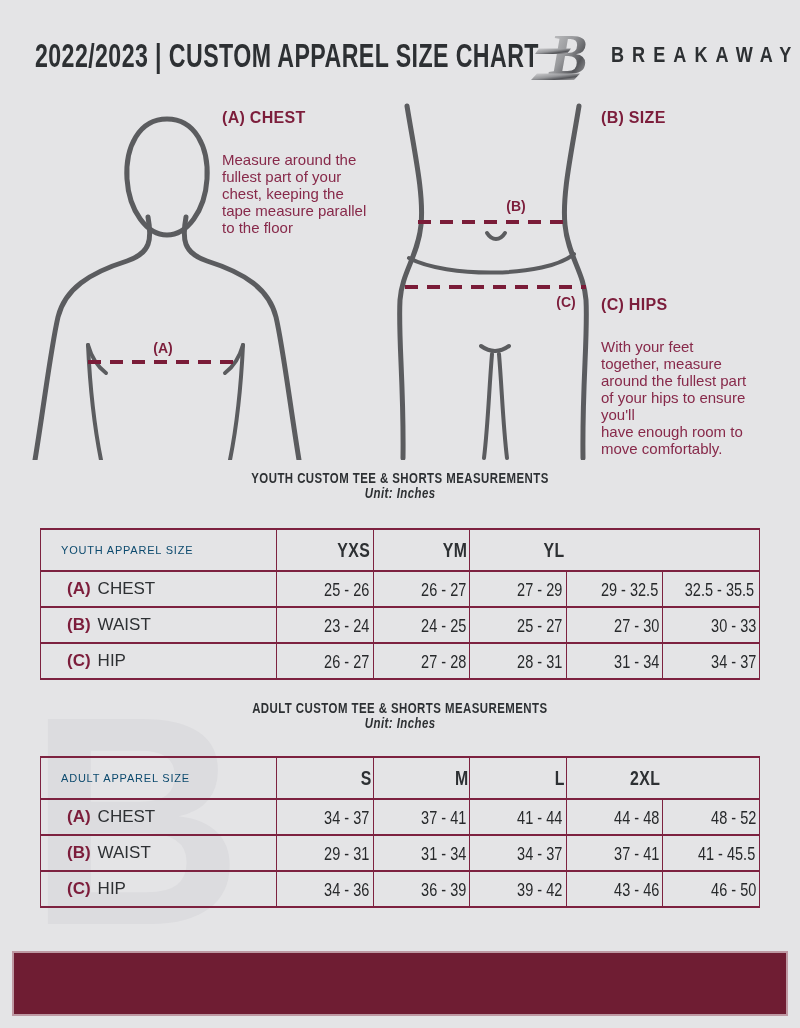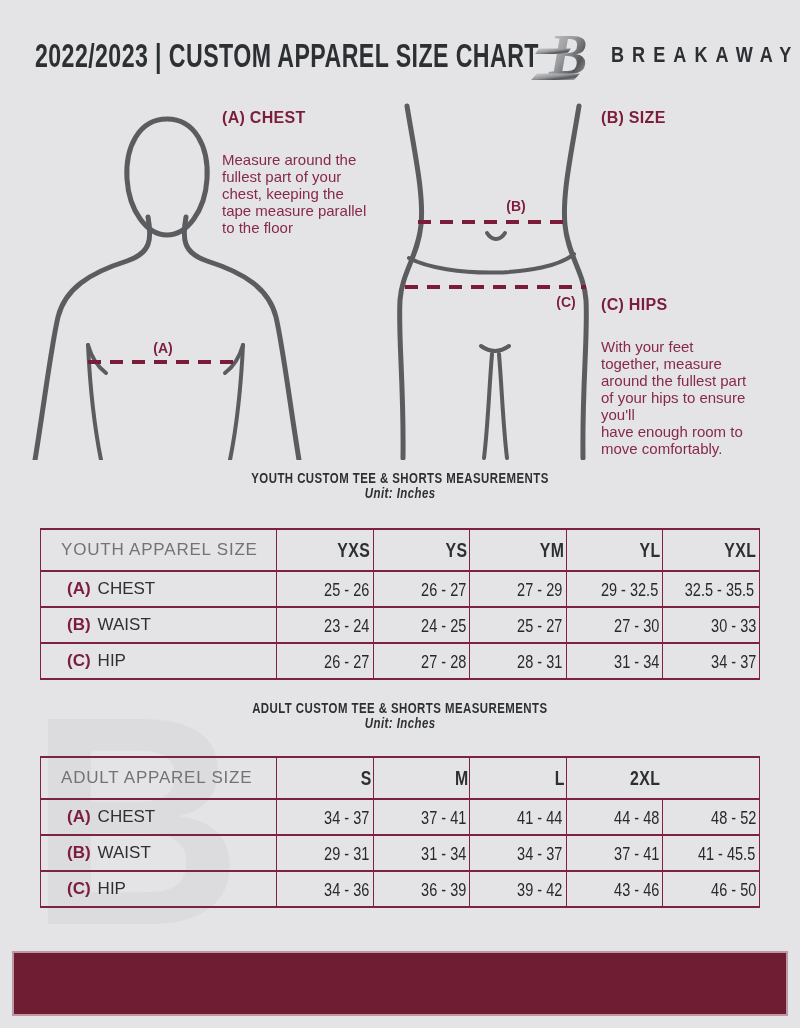--- a/index.html
+++ b/index.html
@@ -34,21 +34,21 @@
   .sec-title{width:100%;text-align:center;font-size:13px;color:var(--dark);text-decoration:underline;}
   .sec-sub{width:100%;text-align:center;font-size:13px;color:var(--dark);font-style:italic;}
   .cond{display:inline-block;transform:scale(.88,1.08);transform-origin:center;font-weight:700;letter-spacing:.5px;}
 
   .stable{position:absolute;left:0;width:720px;border-top:2px solid var(--line);}
   .trow{display:grid;grid-template-columns:235px repeat(5,1fr);border-bottom:2px solid var(--line);border-left:1.5px solid var(--line);border-right:1.5px solid var(--line);}
   .trow.thead{height:42px;}
   .trow.tdata{height:36px;}
   .tcell{display:flex;align-items:center;justify-content:flex-end;overflow:hidden;}
   .tcell + .tcell{border-left:1.5px solid var(--line);}
-  .tcell.corner{justify-content:flex-start;padding-left:20px;font-size:17px;letter-spacing:.8px;color:#737373;}
+  .tcell.corner{justify-content:flex-start;padding-left:20px;font-size:11px;letter-spacing:.8px;color:#0c4a6e;}
   .tcell.rowlab{justify-content:flex-start;padding-left:26px;font-size:17px;color:var(--dark);}
   .rkey{color:var(--maroon);font-weight:700;margin-right:7px;}
   .szspan{display:inline-block;transform:scale(.88,1.12);font-weight:700;font-size:18px;color:var(--dark);letter-spacing:.5px;}
   .valspan{display:inline-block;transform:scale(.88,1.12);font-size:16.5px;color:#27292b;}
 
   
   .watermark{position:absolute;left:28px;top:672px;font-size:298px;line-height:1;font-weight:700;color:var(--watermark);z-index:0;user-select:none;}
   .footer-bar{position:absolute;left:12px;top:951px;width:776px;height:65px;background:var(--footer);border:2px solid rgba(255,255,255,.55);z-index:2;}
 </style>
 </head>
@@ -137,30 +137,24 @@
   <section class="size-section" style="top:471px;height:220px">
     <div class="sec-title"><span class="cond">YOUTH CUSTOM TEE &amp; SHORTS MEASUREMENTS</span></div>
     <div class="sec-sub"><span class="cond">Unit: Inches</span></div>
     <div class="stable" style="top:57px">
         <div class="trow thead">
           <div class="tcell corner">YOUTH APPAREL SIZE</div>
           <div class="tcell">
             <span class="szspan">YXS</span>
           </div>
           <div class="tcell">
-            <span class="szspan">YS</span>
-          </div>
-          <div class="tcell">
             <span class="szspan">YM</span>
           </div>
           <div class="tcell">
             <span class="szspan">YL</span>
-          </div>
-          <div class="tcell">
-            <span class="szspan">YXL</span>
           </div>
         </div>
         <div class="trow tdata">
           <div class="tcell rowlab">
             <span class="rkey">(A)</span>
             <span class="rlab">CHEST</span>
           </div>
           <div class="tcell">
             <span class="valspan">25 - 26</span>
           </div>

